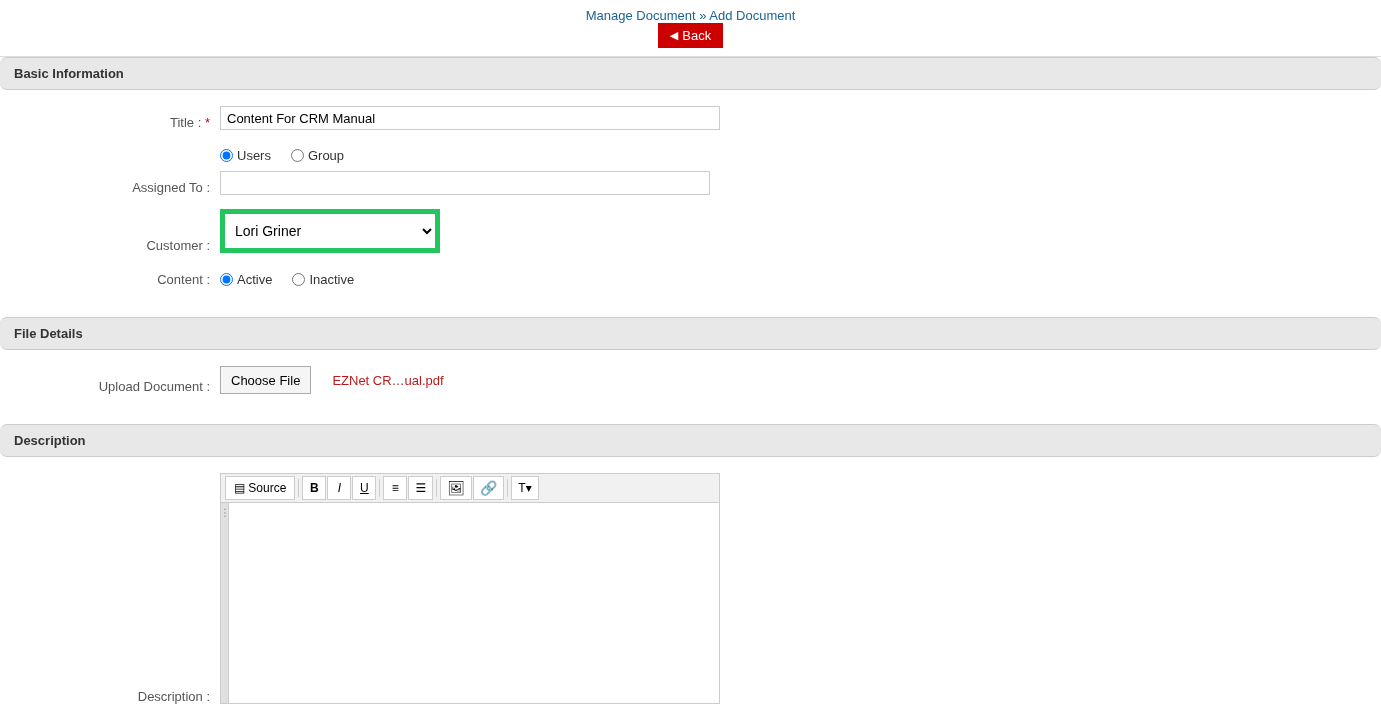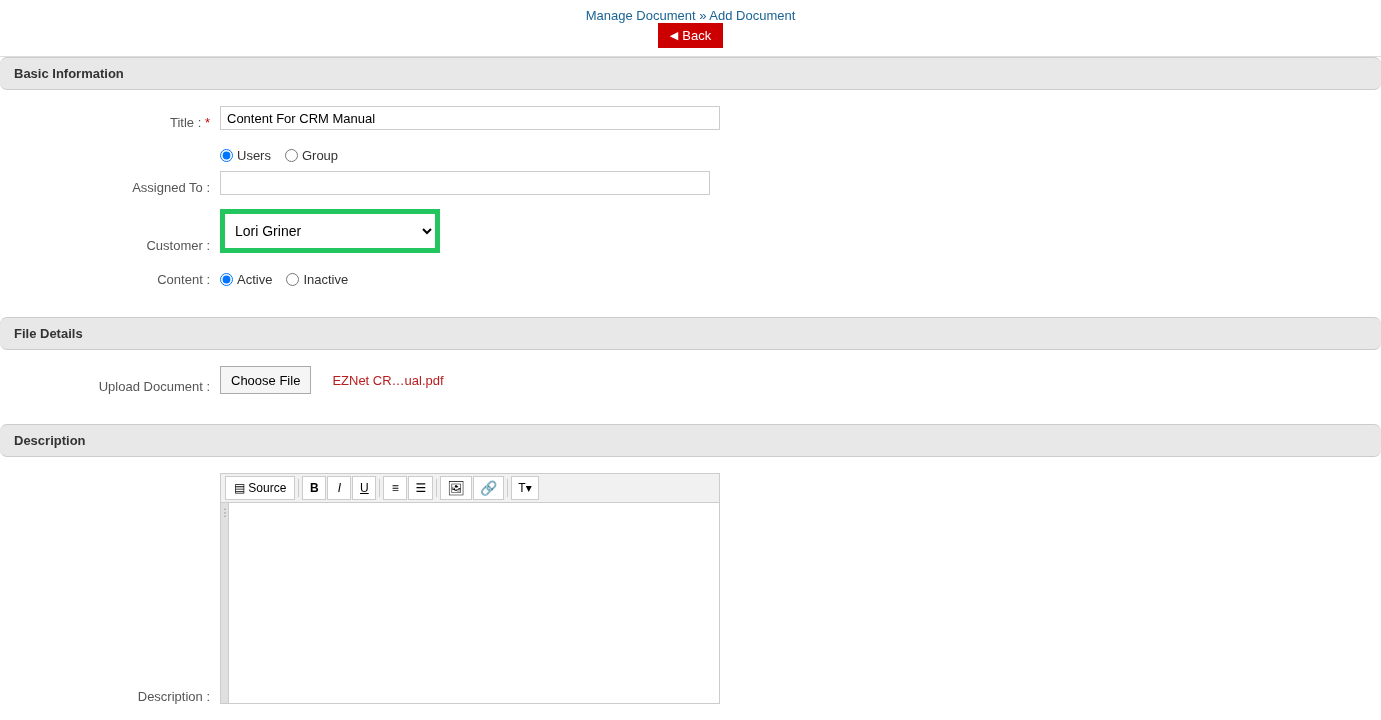--- a/index.html
+++ b/index.html
@@ -84,21 +84,21 @@
       border: 5px solid #22c55e;
       font-size: 14px;
       height: 44px;
       min-width: 220px;
       background: #fff;
     }
 
     .radio-group {
       display: flex;
       align-items: center;
-      gap: 14px;
+      gap: 20px;
       padding-top: 4px;
     }
     .radio-group label {
       display: flex;
       align-items: center;
       gap: 4px;
       cursor: pointer;
       color: #333;
     }
 

